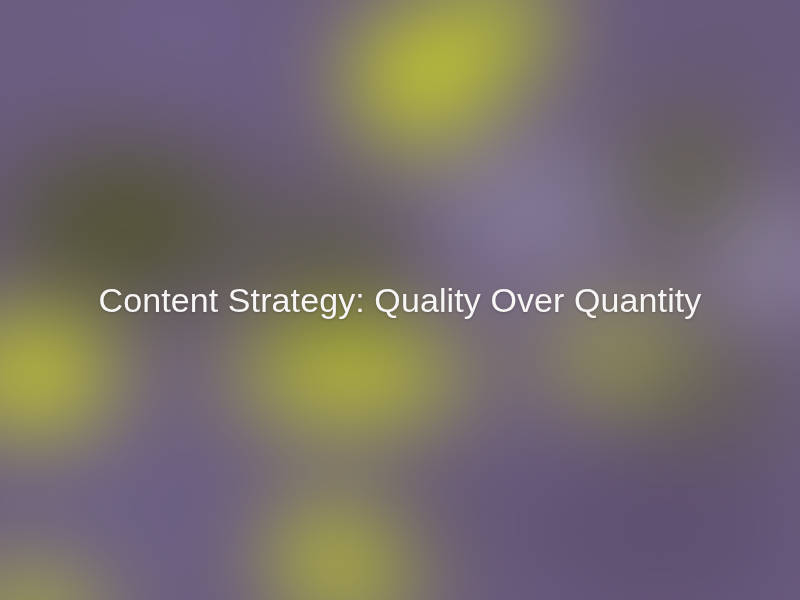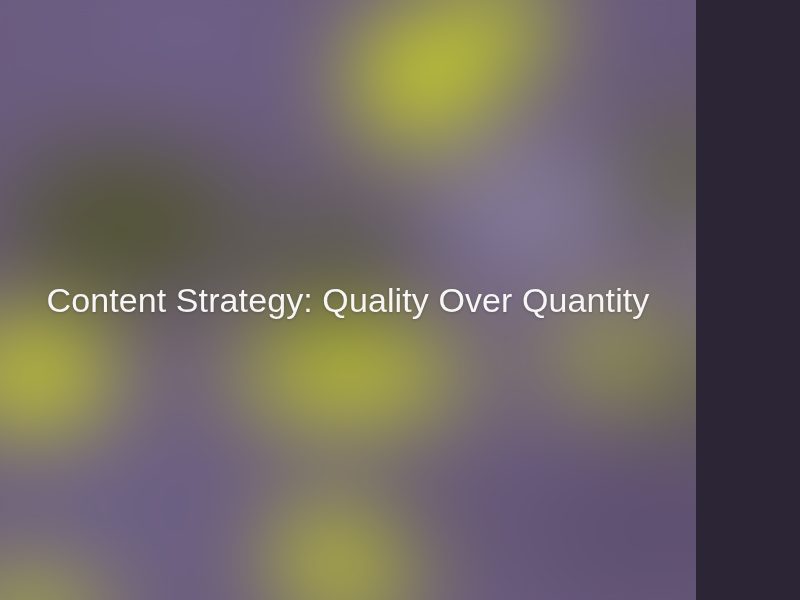--- a/index.html
+++ b/index.html
@@ -80,21 +80,21 @@
     letter-spacing: 0.1px;
     text-align: center;
     white-space: nowrap;
     color: #f7f6f4;
     text-shadow: 0 1px 3px rgba(40, 32, 55, 0.30);
   }
 </style>
 </head>
 <body>
 
-<div id="hero-banner" style="width: 696px; height: 600px;">
+<div id="hero-banner" style="width: 800px; height: 600px;">
 
   <div id="background-art">
     <div class="art-base" style="background: rgb(107, 93, 128);"></div>
     <div class="art-blobs" style="filter: blur(46px);">
         <div class="blob blob-soft" style="left: 450px; top: 110px; width: 180px; height: 175px; opacity: 1; background: radial-gradient(closest-side, rgb(210, 221, 28) 0%, rgb(210, 221, 28) 42%, rgba(0, 0, 0, 0) 100%);"></div>
         <div class="blob blob-soft" style="left: 550px; top: 70px; width: 140px; height: 150px; opacity: 0.85; background: radial-gradient(closest-side, rgb(201, 215, 31) 0%, rgb(201, 215, 31) 42%, rgba(0, 0, 0, 0) 100%);"></div>
         <div class="blob blob-soft" style="left: 80px; top: 240px; width: 330px; height: 210px; opacity: 0.95; background: radial-gradient(closest-side, rgb(80, 83, 42) 0%, rgb(80, 83, 42) 42%, rgba(0, 0, 0, 0) 100%);"></div>
         <div class="blob blob-soft" style="left: 350px; top: 290px; width: 210px; height: 200px; opacity: 0.7; background: radial-gradient(closest-side, rgb(86, 90, 44) 0%, rgb(86, 90, 44) 42%, rgba(0, 0, 0, 0) 100%);"></div>
         <div class="blob blob-soft" style="left: 710px; top: 210px; width: 190px; height: 170px; opacity: 0.8; background: radial-gradient(closest-side, rgb(92, 95, 49) 0%, rgb(92, 95, 49) 42%, rgba(0, 0, 0, 0) 100%);"></div>
         <div class="blob blob-soft" style="left: 160px; top: 60px; width: 280px; height: 200px; opacity: 0.95; background: radial-gradient(closest-side, rgb(110, 96, 135) 0%, rgb(110, 96, 135) 42%, rgba(0, 0, 0, 0) 100%);"></div>

